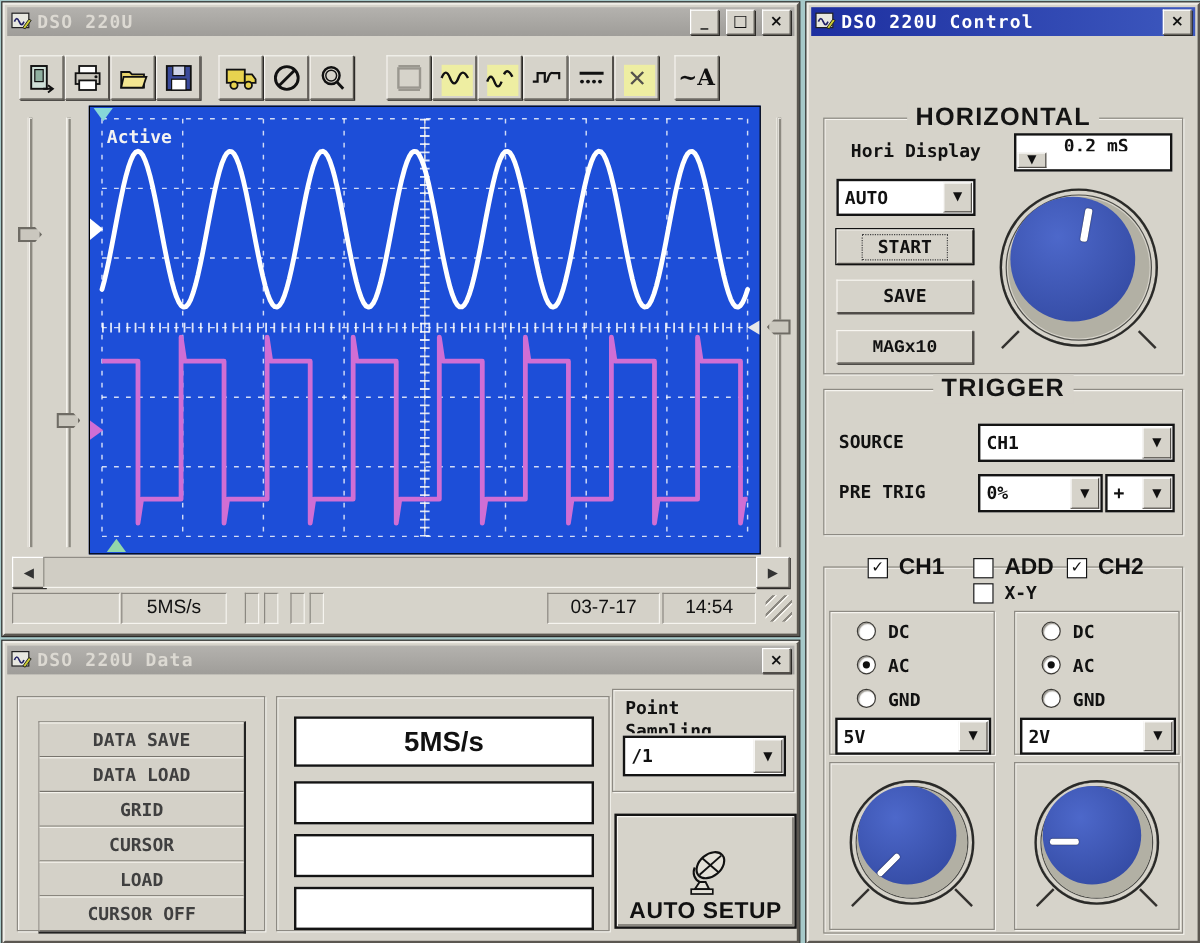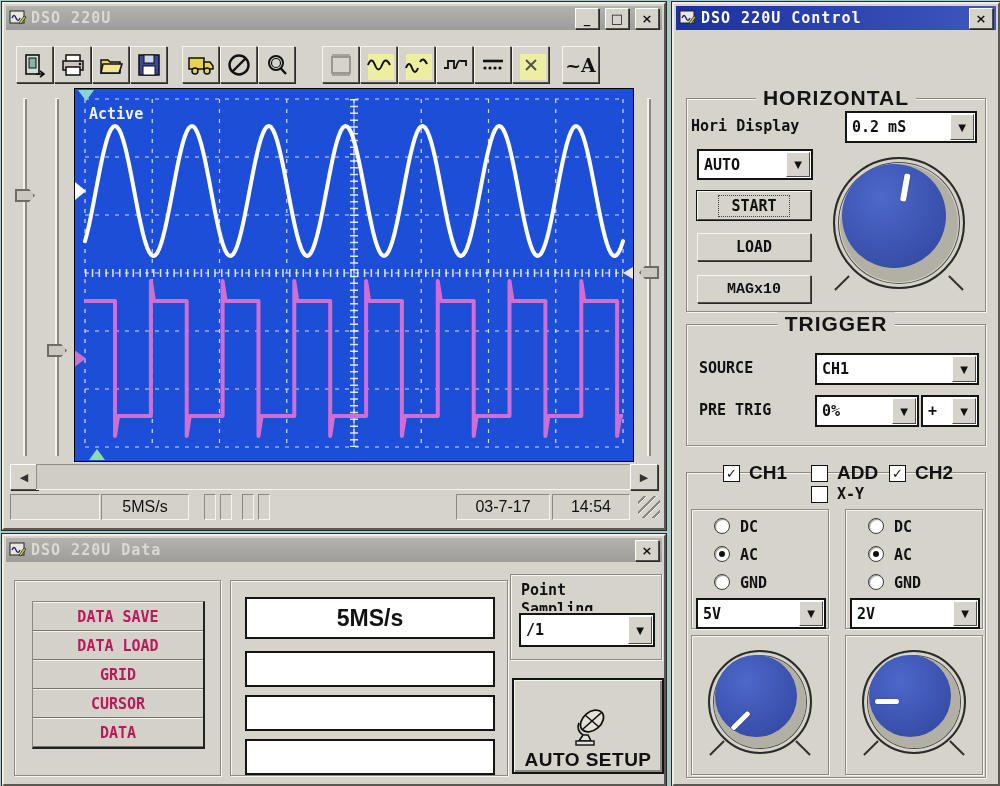--- a/index.html
+++ b/index.html
@@ -94,21 +94,21 @@
       display:flex;align-items:center;justify-content:center;font:bold 13px "DejaVu Sans",sans-serif;color:#111;}
   .radio{position:absolute;width:14px;height:14px;border-radius:50%;background:#fff;
       border:1.5px solid #3c3a36;box-shadow:inset 1px 1px 1px #9a978f;}
   .radio .dot{position:absolute;left:4px;top:4px;width:6px;height:6px;border-radius:50%;background:#111;display:none;}
   .radio.sel .dot{display:block;}
   .hlabel{position:absolute;font:bold 19px "Liberation Sans",sans-serif;color:#111;}
   .menu-item{font:bold 17px "DejaVu Sans Mono",monospace;color:#111;margin-right:28px;}
   
   .stack{position:absolute;border-right:2px solid #222;border-bottom:2px solid #222;border-left:1px solid #8b8881;border-top:1px solid #8b8881;}
   .stack-btn{height:27px;background:#d4d1c8;border-top:1px solid #f4f2ec;border-bottom:1px solid #77746d;
-      display:flex;align-items:center;justify-content:center;font:bold 15px "DejaVu Sans Mono",monospace;color:#be185d;}
+      display:flex;align-items:center;justify-content:center;font:bold 15px "DejaVu Sans Mono",monospace;color:#404040;}
   .wbox{position:absolute;background:#fff;border:2px solid #141414;display:flex;align-items:center;justify-content:center;
       font:bold 23px "Liberation Sans",sans-serif;color:#111;}
   .autosetup{position:absolute;background:#d6d3ca;border:2px solid #141414;
       box-shadow:inset 1px 1px 0 #f6f4ef, inset -2px -2px 0 #8b8881;
       display:flex;flex-direction:column;align-items:center;justify-content:center;gap:2px;
       font:bold 19px "Liberation Sans",sans-serif;letter-spacing:0.5px;color:#111;}
 </style>
 </head>
 <body>
 
@@ -289,21 +289,22 @@
     <span class="t-title">DSO 220U Data</span>
     <span class="winbtn">×</span>
   </div>
 
   <div class="gbox" style="left:10px;top:44px;width:205px;height:194px;">
     <div class="stack" style="left:17px;top:20px;width:170px;">
       <div class="stack-btn">DATA SAVE</div>
       <div class="stack-btn">DATA LOAD</div>
       <div class="stack-btn">GRID</div>
       <div class="stack-btn">CURSOR</div>
-      <div class="stack-btn">DATA</div>
+      <div class="stack-btn">LOAD</div>
+      <div class="stack-btn">CURSOR OFF</div>
     </div>
   </div>
 
   <div class="gbox" style="left:226px;top:44px;width:276px;height:194px;">
     <div class="wbox" style="left:14px;top:16px;width:246px;height:38px;">5MS/s</div>
     <div class="wbox" style="left:14px;top:70px;width:246px;height:32px;"></div>
     <div class="wbox" style="left:14px;top:114px;width:246px;height:32px;"></div>
     <div class="wbox" style="left:14px;top:158px;width:246px;height:32px;"></div>
   </div>
 
@@ -338,33 +339,33 @@
         <path d="M3 8 q2-5 4 0 q2 5 4 0" fill="none" stroke="#226" stroke-width="1.4"></path>
         <path d="M10 13 l5-7 2 1-5 7z" fill="#cc3" stroke="#222" stroke-width="0.8"></path>
       </svg>
     <span class="t-title">DSO 220U Control</span>
     <span class="winbtn">×</span>
   </div>
 
 
   <div class="gbox" style="left:12px;top:94px;width:298px;height:212px;">
     <span class="gtitle">HORIZONTAL</span>
-    <span class="mlabel" style="left:4px;top:18px;">Hori Display</span>
-    <div class="combo" style="left:158px;top:12px;width:128px;height:28px;">
+    <span class="mlabel" style="left:22px;top:18px;">Hori Display</span>
+    <div class="combo" style="left:158px;top:12px;width:128px;height:28px;flex-direction:column;">
       <span class="val">0.2 mS</span>
       <span class="dd">▼</span>
     </div>
     <div class="combo" style="left:10px;top:50px;width:112px;height:27px;">
       <span class="val">AUTO</span>
       <span class="dd">▼</span>
     </div>
     <button class="pbtn default" style="left:10px;top:92px;width:114px;height:29px;">
       <span class="inner">START</span>
       </button>
-    <button class="pbtn" style="left:10px;top:134px;width:114px;height:28px;">LOAD</button>
+    <button class="pbtn" style="left:10px;top:134px;width:114px;height:28px;">SAVE</button>
     <button class="pbtn" style="left:10px;top:176px;width:114px;height:28px;font-family:Liberation Mono, monospace;">MAGx10</button>
     <div class="knob knob-lg" style="left:146px;top:58px;">
       <div class="tick l"></div>
         <div class="tick r"></div>
       <div class="ring"></div>
         <div class="gray"></div>
         <div class="blue"></div>
       <div class="rot" style="transform: rotate(10deg);">
           <div class="line"></div>
         </div>

